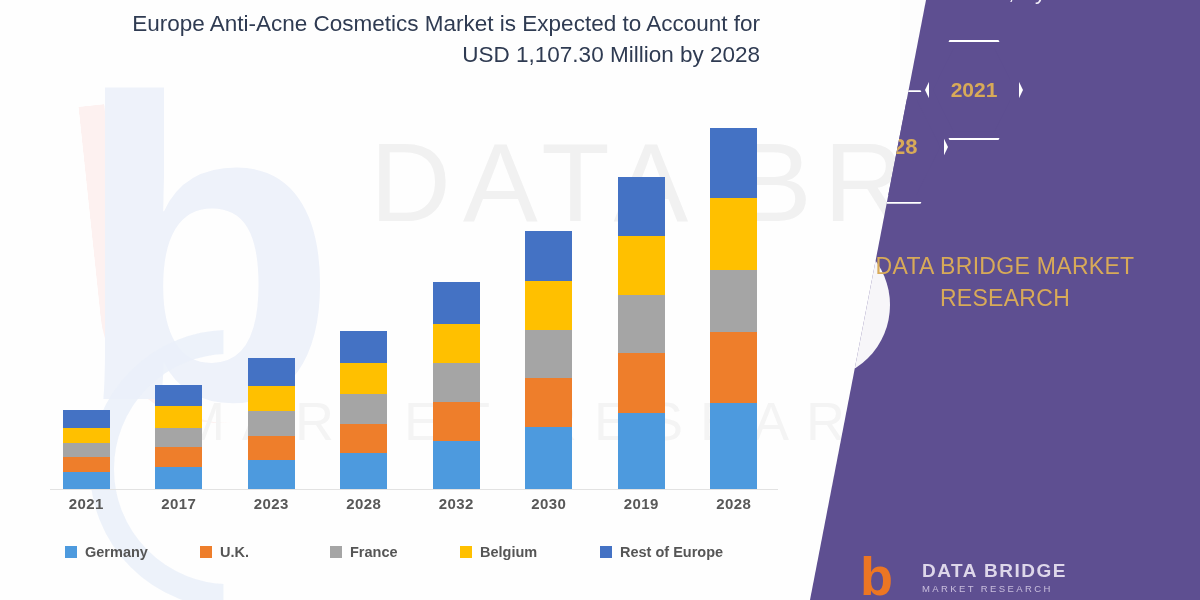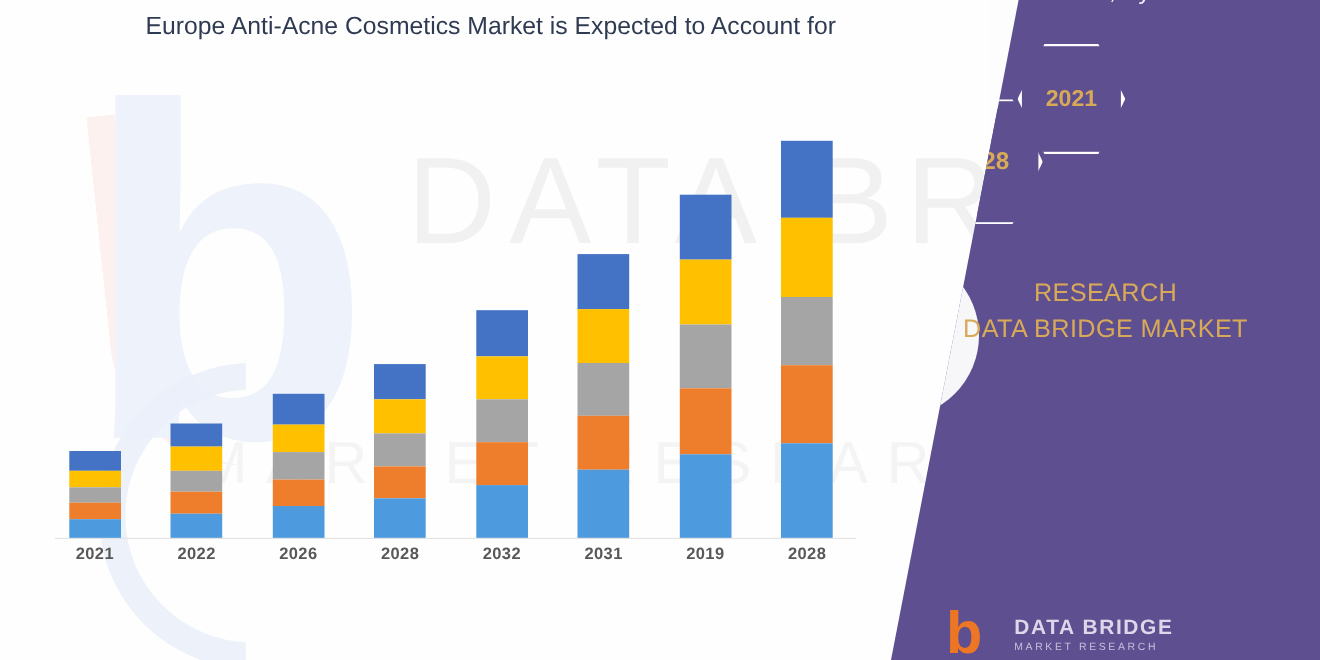--- a/index.html
+++ b/index.html
@@ -138,20 +138,21 @@
 
     <div class="deco-swoosh"></div>
     <div class="deco-b">b</div>
     <div class="deco-arc"></div>
 
     <div class="wm-row1">DATA BRIDGE</div>
     <div class="wm-row2">MARKET RESEARCH</div>
 
     <div class="title">
       <div>Europe Anti-Acne Cosmetics Market is Expected to Account for</div>
+      <div>USD 1,107.30 Million by 2028</div>
     </div>
 
     <div class="chart">
       <div class="bars" id="bars">
           <div class="bar-slot">
             <div class="bar">
               <div class="seg" style="height: 17.3676px; background: rgb(68, 114, 196);"></div>
               <div class="seg" style="height: 15.3243px; background: rgb(255, 192, 0);"></div>
               <div class="seg" style="height: 14.3027px; background: rgb(165, 165, 165);"></div>
               <div class="seg" style="height: 14.3027px; background: rgb(238, 126, 43);"></div>
@@ -220,50 +221,72 @@
               <div class="seg" style="height: 71.5135px; background: rgb(238, 126, 43);"></div>
               <div class="seg" style="height: 85.8162px; background: rgb(77, 154, 222);"></div>
             </div>
           </div>
         </div>
       <div class="axis-line"></div>
     </div>
 
     <div class="xlabels" id="xlabels">
         <div class="xlabel">2021</div>
-        <div class="xlabel">2022</div>
-        <div class="xlabel">2026</div>
+        <div class="xlabel">2017</div>
+        <div class="xlabel">2023</div>
         <div class="xlabel">2028</div>
         <div class="xlabel">2032</div>
-        <div class="xlabel">2031</div>
+        <div class="xlabel">2030</div>
         <div class="xlabel">2019</div>
         <div class="xlabel">2028</div>
       </div>
 
+    <div class="legend" id="legend" style="position: absolute;">
+        <div class="lg-item" style="position: absolute; left: 25px;">
+          <span class="lg-sw" style="background: rgb(77, 154, 222);"></span>
+          <span class="lg-tx">Germany</span>
+        </div>
+        <div class="lg-item" style="position: absolute; left: 160px;">
+          <span class="lg-sw" style="background: rgb(238, 126, 43);"></span>
+          <span class="lg-tx">U.K.</span>
+        </div>
+        <div class="lg-item" style="position: absolute; left: 290px;">
+          <span class="lg-sw" style="background: rgb(165, 165, 165);"></span>
+          <span class="lg-tx">France</span>
+        </div>
+        <div class="lg-item" style="position: absolute; left: 420px;">
+          <span class="lg-sw" style="background: rgb(255, 192, 0);"></span>
+          <span class="lg-tx">Belgium</span>
+        </div>
+        <div class="lg-item" style="position: absolute; left: 560px;">
+          <span class="lg-sw" style="background: rgb(68, 114, 196);"></span>
+          <span class="lg-tx">Rest of Europe</span>
+        </div>
+      </div>
   </div>
 
   <div class="right-panel">
     <div class="rp-circle"></div>
 
     <div class="rp-title">Market, By 2028</div>
 
     <div class="hexwrap">
       <div class="hex" id="hex-2021">
         <span class="hex-shape"></span>
         <span class="hex-label">2021</span>
       </div>
       <div class="hex" id="hex-2028">
         <span class="hex-shape"></span>
         <span class="hex-label">2028</span>
       </div>
     </div>
 
     <div class="brand">
+      <span>DATA BRIDGE MARKET</span>
       <span>RESEARCH</span>
-      <span>DATA BRIDGE MARKET</span>
     </div>
 
     <div class="blogo">
       <div class="blogo-mark">b</div>
       <div class="blogo-arc"></div>
       <div class="blogo-tx">DATA BRIDGE</div>
       <div class="blogo-sub">MARKET RESEARCH</div>
     </div>
   </div>
 

